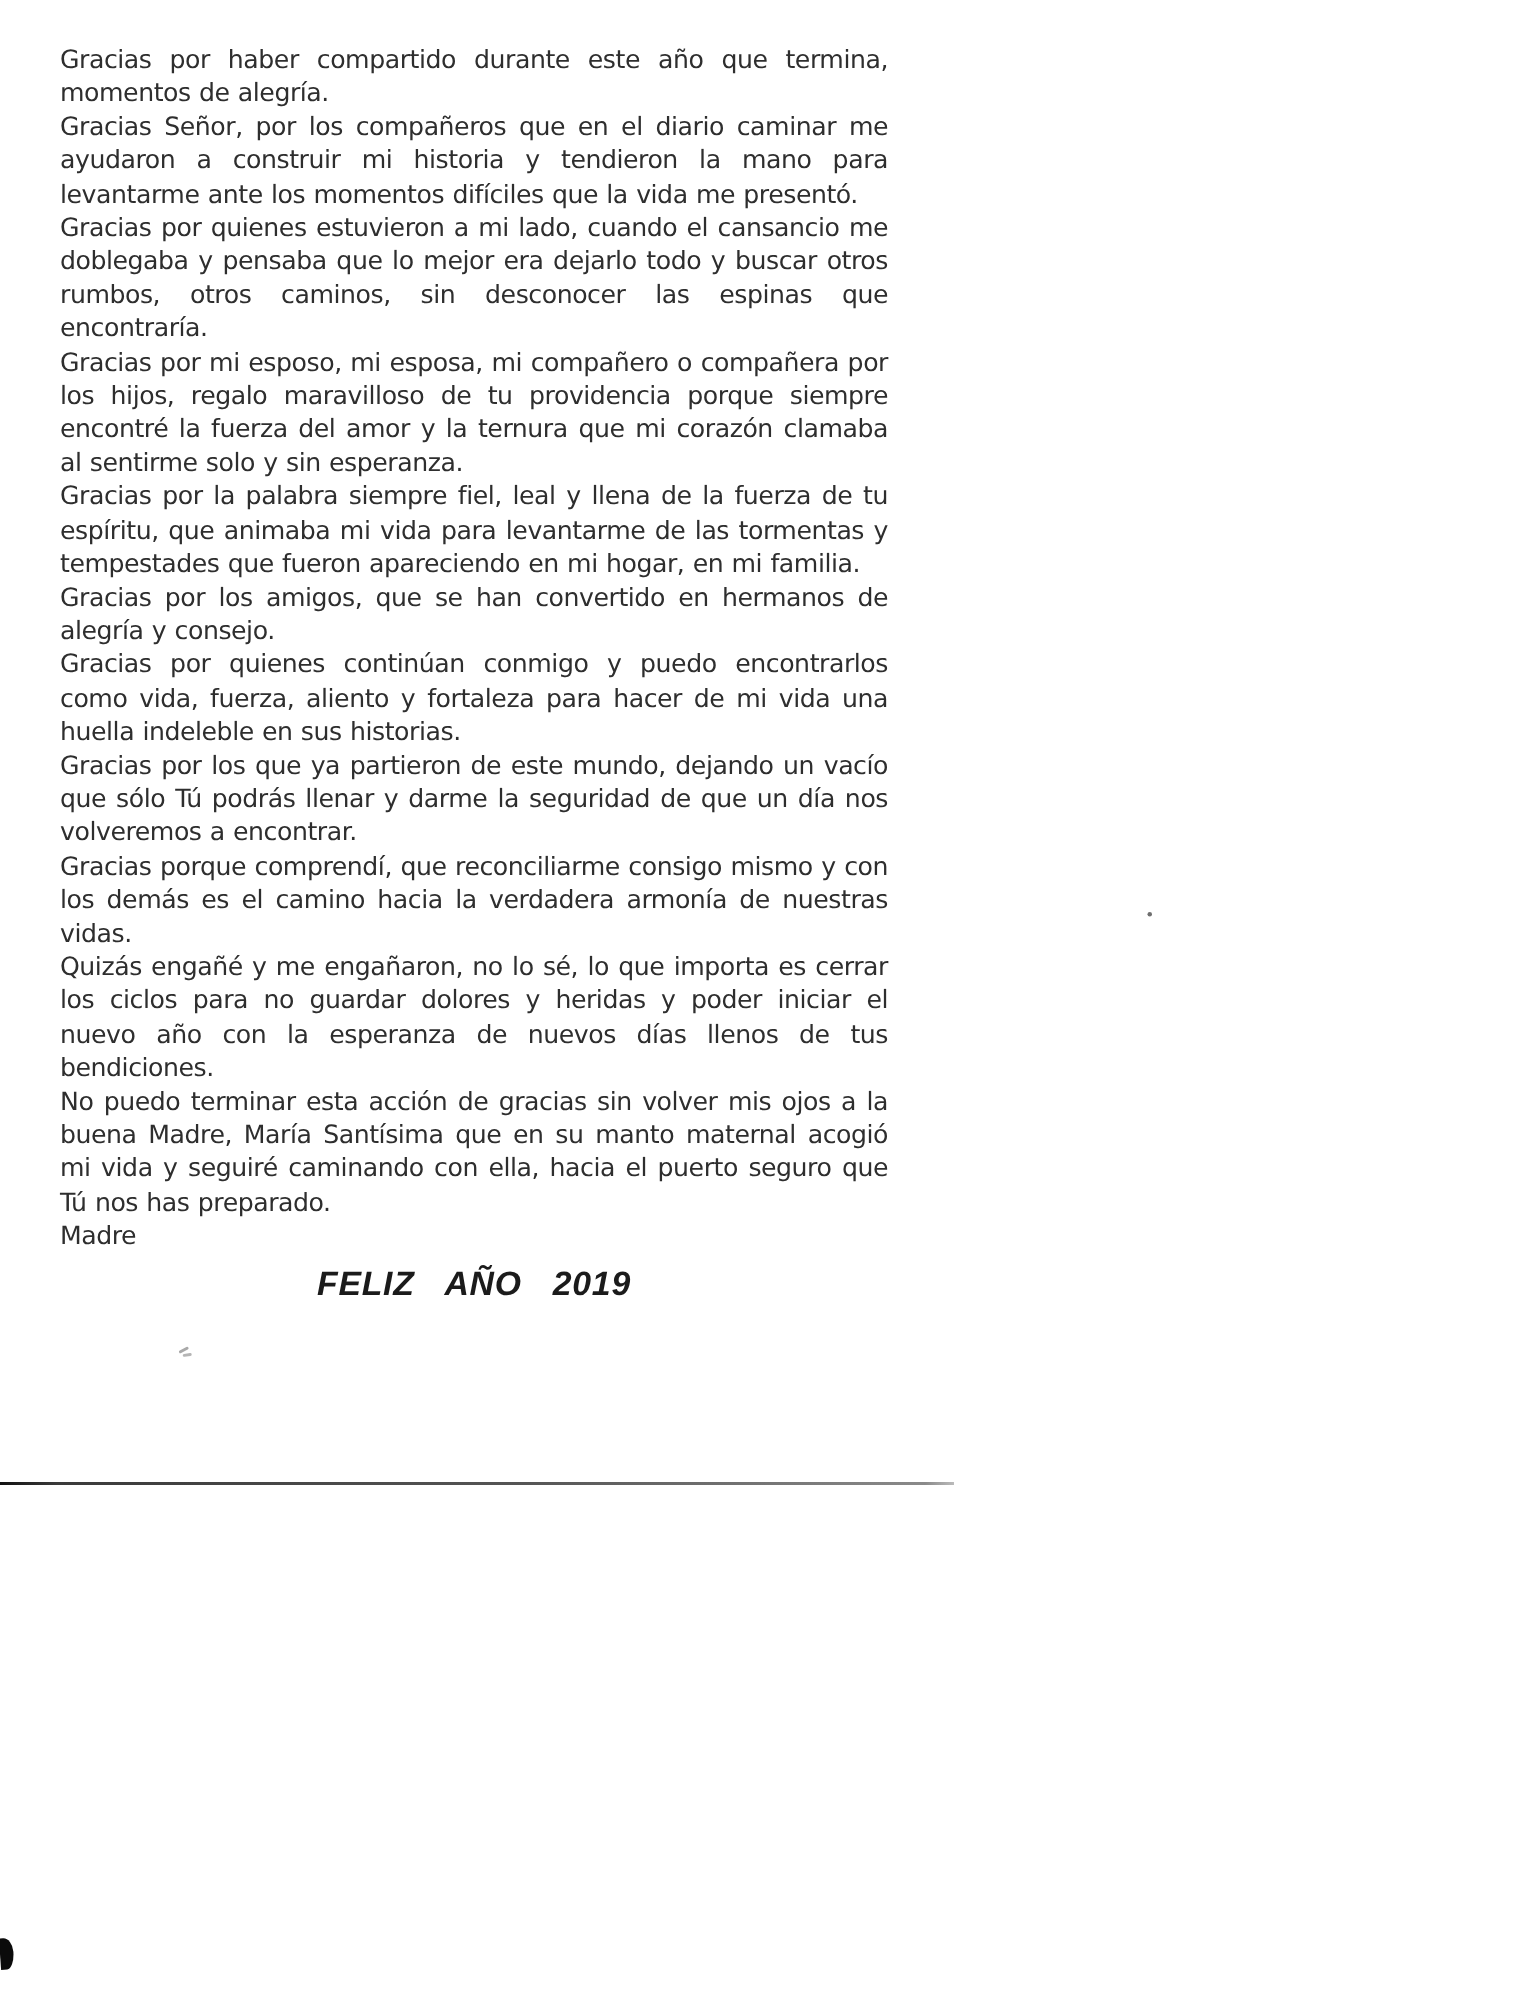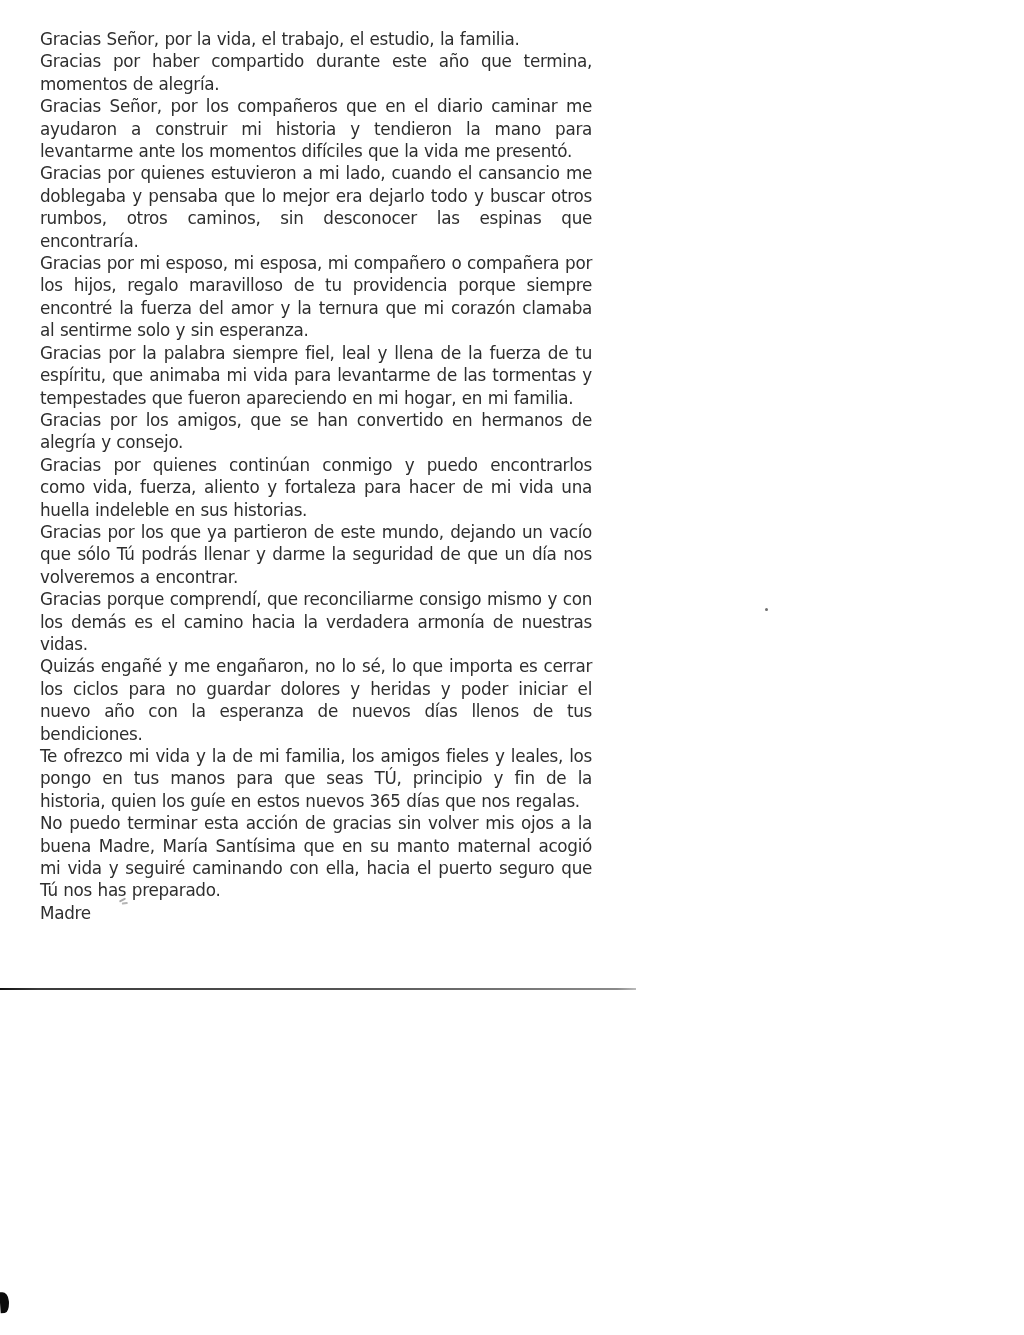--- a/index.html
+++ b/index.html
@@ -114,37 +114,36 @@
 </style>
 </head>
 <body>
 
 <div class="page">
 
   <div class="doc">
 
 
     <div class="body-text">
-      <p>Gracias Señor, por la vida, el trabajo, el estudio, la familia.</p>
       <p>Gracias por haber compartido durante este año que termina, momentos de alegría.</p>
       <p>Gracias Señor, por los compañeros que en el diario caminar me ayudaron a construir mi historia y tendieron la mano para levantarme ante los momentos difíciles que la vida me presentó.</p>
       <p>Gracias por quienes estuvieron a mi lado, cuando el cansancio me doblegaba y pensaba que lo mejor era dejarlo todo y buscar otros rumbos, otros caminos, sin desconocer las espinas que encontraría.</p>
       <p>Gracias por mi esposo, mi esposa, mi compañero o compañera por los hijos, regalo maravilloso de tu providencia porque siempre encontré la fuerza del amor y la ternura que mi corazón clamaba al sentirme solo y sin esperanza.</p>
       <p>Gracias por la palabra siempre fiel, leal y llena de la fuerza de tu espíritu, que animaba mi vida para levantarme de las tormentas y tempestades que fueron apareciendo en mi hogar, en mi familia.</p>
       <p>Gracias por los amigos, que se han convertido en hermanos de alegría y consejo.</p>
       <p>Gracias por quienes continúan conmigo y puedo encontrarlos como vida, fuerza, aliento y fortaleza para hacer de mi vida una huella indeleble en sus historias.</p>
       <p>Gracias por los que ya partieron de este mundo, dejando un vacío que sólo Tú podrás llenar y darme la seguridad de que un día nos volveremos a encontrar.</p>
       <p>Gracias porque comprendí, que reconciliarme consigo mismo y con los demás es el camino hacia la verdadera armonía de nuestras vidas.</p>
       <p>Quizás engañé y me engañaron, no lo sé, lo que importa es cerrar los ciclos para no guardar dolores y heridas y poder iniciar el nuevo año con la esperanza de nuevos días llenos de tus bendiciones.</p>
-      <p>Te ofrezco mi vida y la de mi familia, los amigos fieles y leales, los pongo en tus manos para que seas TÚ, principio y fin de la historia, quien los guíe en estos nuevos 365 días que nos regalas.</p>
       <p>No puedo terminar esta acción de gracias sin volver mis ojos a la buena Madre, María Santísima que en su manto maternal acogió mi vida y seguiré caminando con ella, hacia el puerto seguro que Tú nos has preparado.</p>
       <p>Madre</p>
     </div>
 
 
+    <div class="closing">FELIZ  AÑO  2019</div>
 
   </div>
 
   <div class="divider"></div>
 
   <div class="artifact-dot"></div>
   <div class="artifact-squiggle"></div>
   <div class="ink-blob"></div>
 
 </div>

